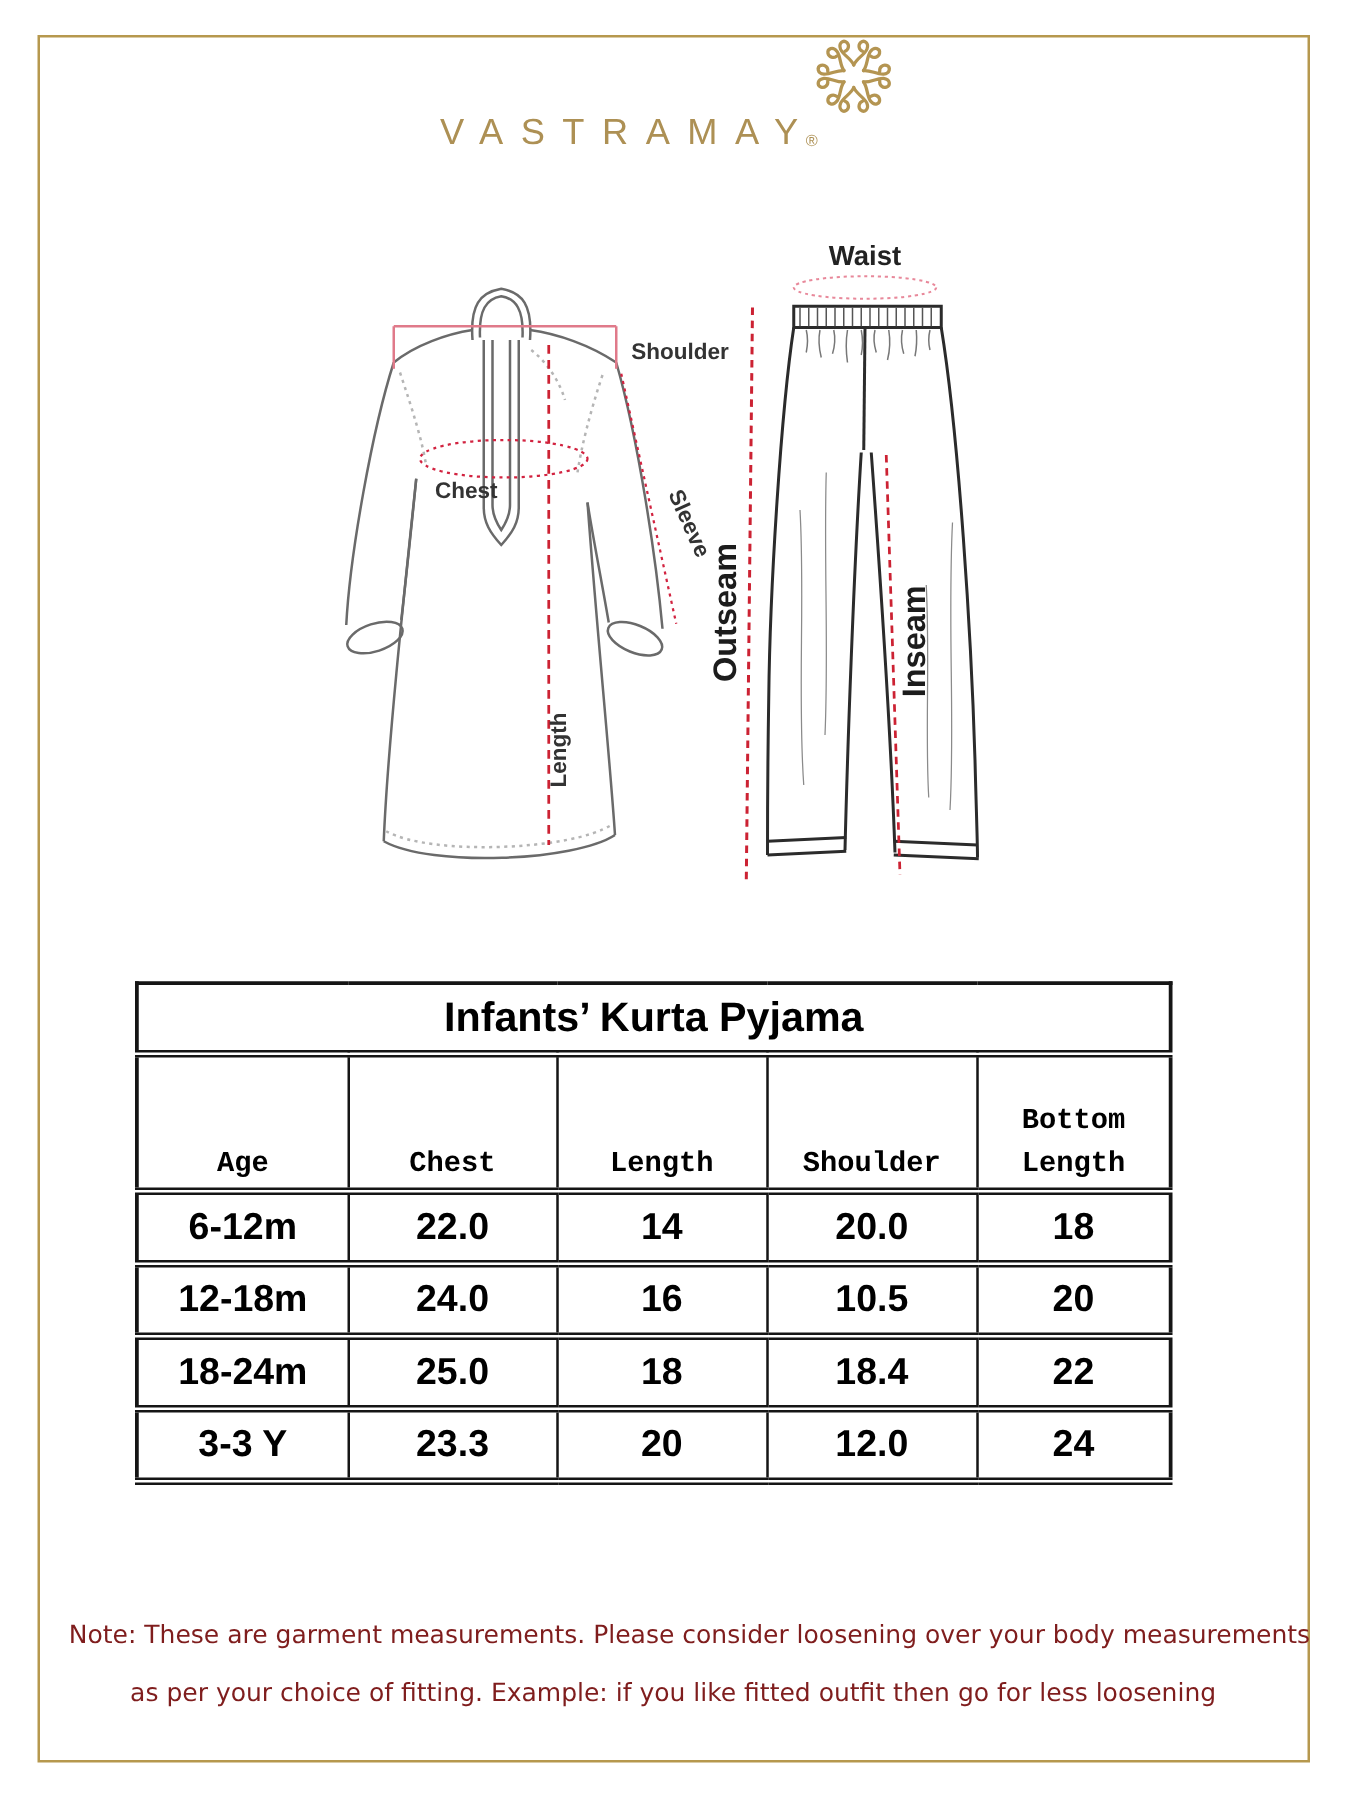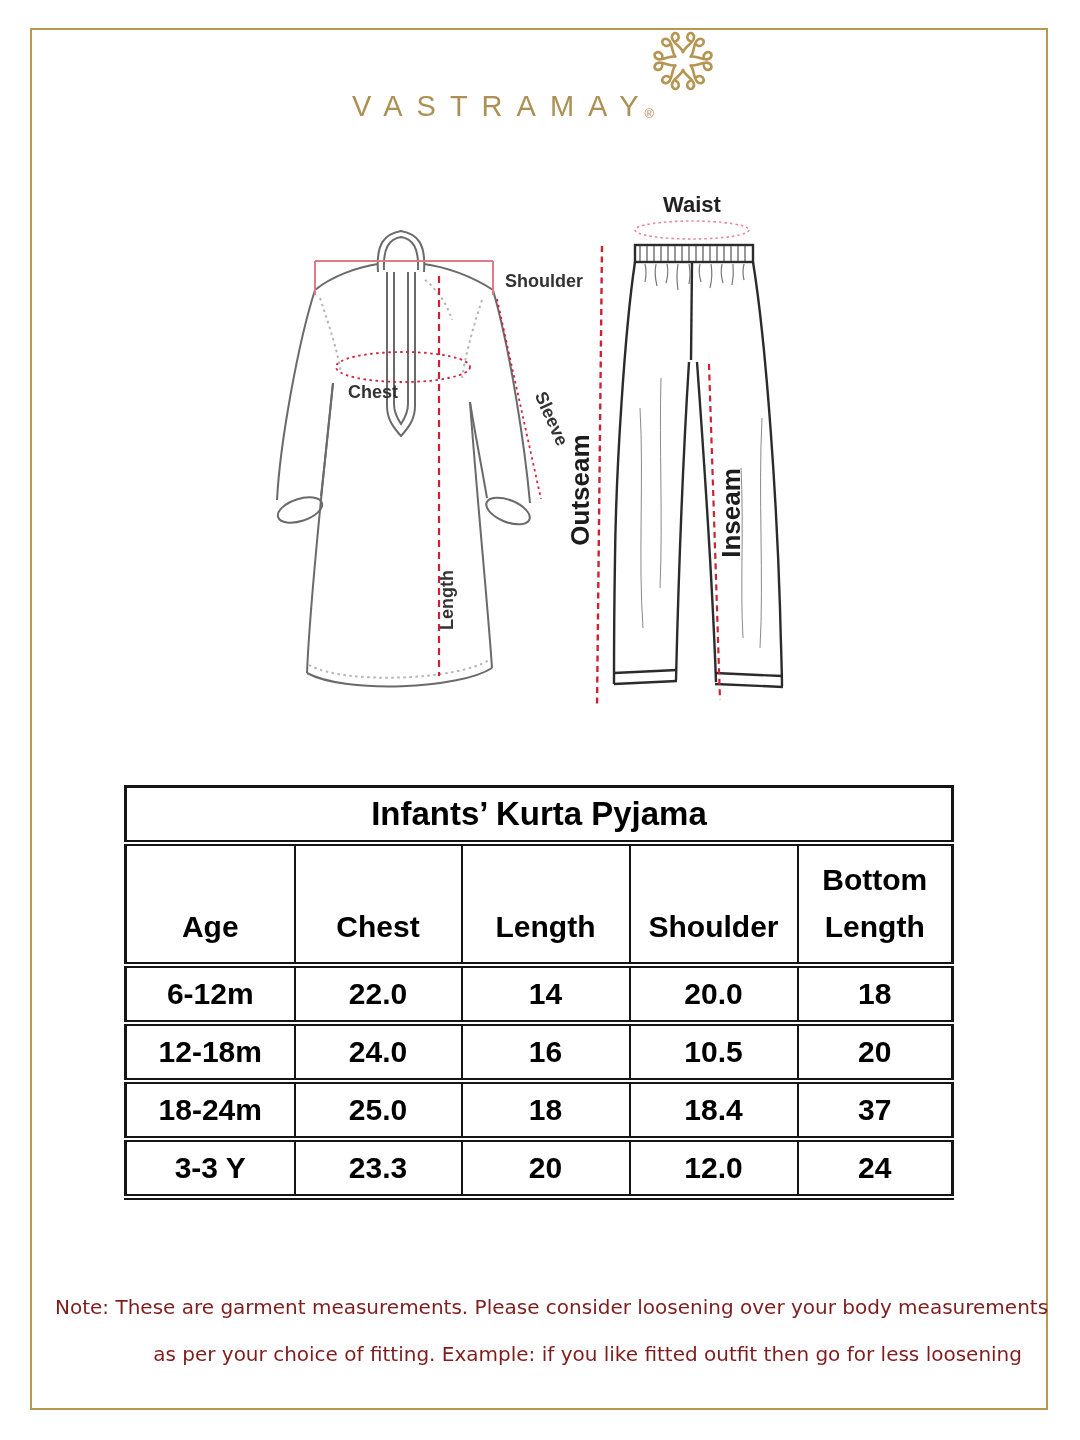--- a/index.html
+++ b/index.html
@@ -15,35 +15,35 @@
   .emblem{position:absolute;left:650px;top:28px;width:66px;height:66px;}
 
   
   .diagram{position:absolute;left:220px;top:168px;width:680px;height:600px;}
   .diagram svg{display:block;}
   .lbl-s{font-family:"Liberation Sans",sans-serif;font-weight:bold;font-size:18px;fill:#333;}
   .lbl-m{font-family:"Liberation Sans",sans-serif;font-weight:bold;font-size:22px;fill:#222;}
   .lbl-l{font-family:"Liberation Sans",sans-serif;font-weight:bold;font-size:26px;fill:#1c1c1c;}
 
   
-  .size-table{position:absolute;left:124px;top:785px;width:827px;border-collapse:collapse;
+  .size-table{position:absolute;left:108px;top:785px;width:827px;border-collapse:collapse;
               table-layout:fixed;color:#000;text-align:center;border:3px solid #151515;
               font-weight:bold;}
   .size-table td,.size-table th{border:2px solid #151515;padding:0;overflow:hidden;}
   .t-title{height:52px;font-size:33px;border-bottom:6px double #151515 !important;}
   .t-sub{height:50px;font-size:25px;border-bottom:6px double #151515 !important;}
-  tr.head th{height:104px;vertical-align:bottom;font-size:30px;line-height:1.55;
-             padding-bottom:12px;border-bottom:6px double #151515;}
+  tr.head th{height:104px;vertical-align:bottom;font-size:23px;line-height:1.55;
+             padding-bottom:0;border-bottom:6px double #151515;font-family:Liberation Mono, monospace;}
   tr.data td{height:52px;font-size:30px;border-bottom:6px double #151515;margin-top:40px;}
 
   
   .note{position:absolute;left:55px;width:967px;top:1284px;color:#7f1d1d;
         font-family:"DejaVu Sans",sans-serif;font-size:20px;line-height:47px;}
   .note-l1{text-align:center;white-space:nowrap;}
-  .note-l2{text-align:right;white-space:nowrap;}
+  .note-l2{text-align:center;white-space:nowrap;}
 </style>
 </head>
 <body>
 
 <div class="page">
   <div class="frame"></div>
 
   <div class="logo-text"><span>VASTRAMAY</span><span class="reg">®</span></div>
 
   <svg class="emblem" viewBox="-33 -33 66 66">
@@ -161,21 +161,21 @@
       <td>24.0</td>
       <td>16</td>
       <td>10.5</td>
       <td>20</td>
     </tr>
     <tr class="data">
       <td>18-24m</td>
       <td>25.0</td>
       <td>18</td>
       <td>18.4</td>
-      <td>37</td>
+      <td>22</td>
     </tr>
     <tr class="data">
       <td>3-3 Y</td>
       <td>23.3</td>
       <td>20</td>
       <td>12.0</td>
       <td>24</td>
     </tr>
   </tbody>
     </table>

